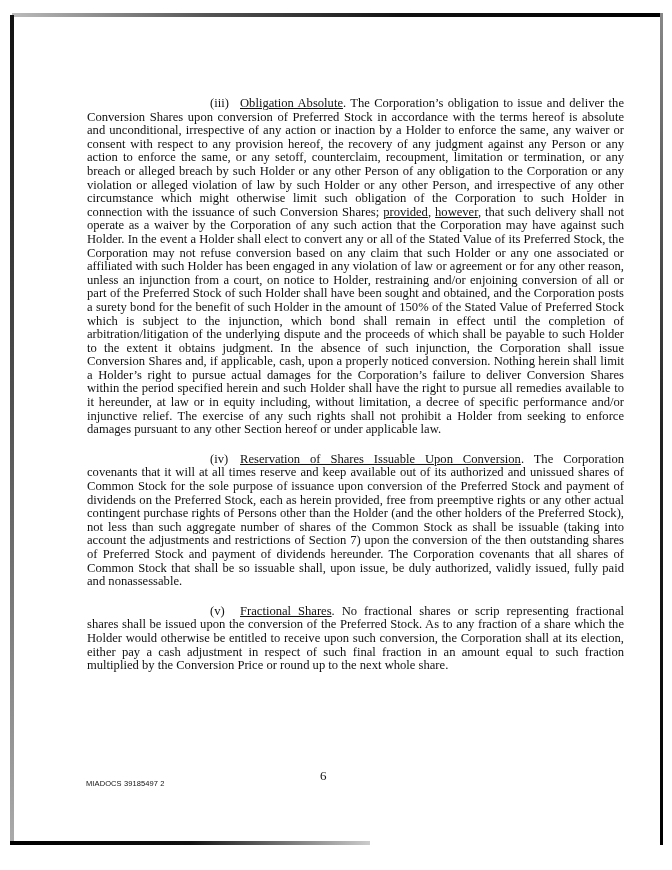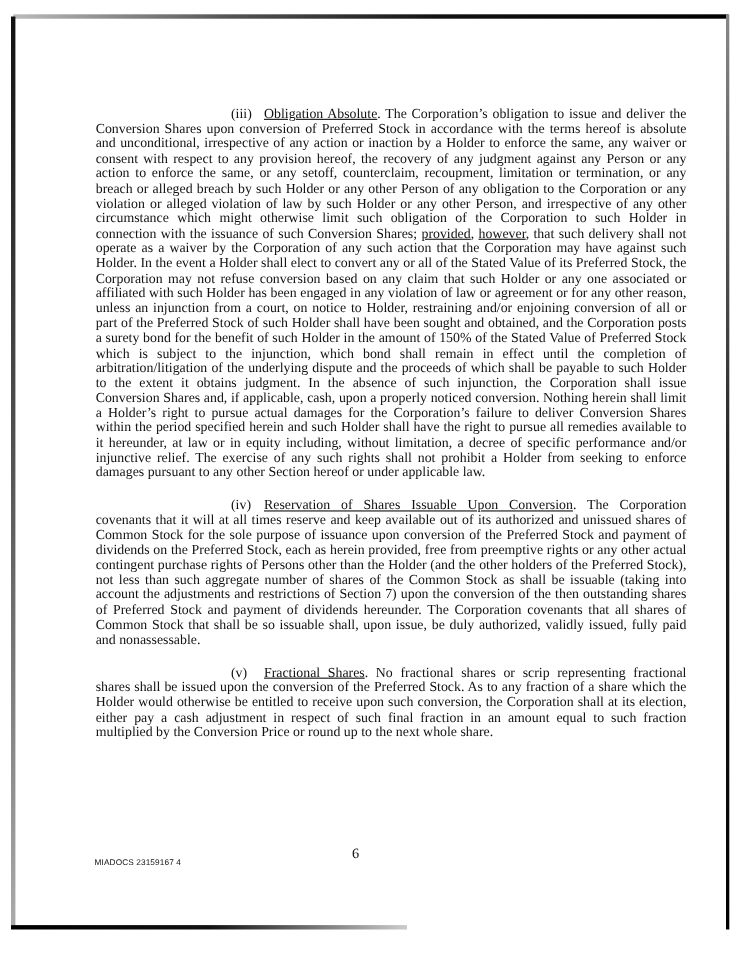--- a/index.html
+++ b/index.html
@@ -33,13 +33,13 @@
   </p>
   <p class="para">
     <span class="first"></span><span class="num">(iv)</span><span class="u">Reservation of Shares Issuable Upon Conversion</span><span>.  The Corporation covenants that it will at all times reserve and keep available out of its authorized and unissued shares of Common Stock for the sole purpose of issuance upon conversion of the Preferred Stock and payment of dividends on the Preferred Stock, each as herein provided, free from preemptive rights or any other actual contingent purchase rights of Persons other than the Holder (and the other holders of the Preferred Stock), not less than such aggregate number of shares of the Common Stock as shall be issuable (taking into account the adjustments and restrictions of Section 7) upon the conversion of the then outstanding shares of Preferred Stock and payment of dividends hereunder. The Corporation covenants that all shares of Common Stock that shall be so issuable shall, upon issue, be duly authorized, validly issued, fully paid and nonassessable.</span>
   </p>
   <p class="para">
     <span class="first"></span><span class="num">(v)</span><span class="u">Fractional Shares</span><span>. No fractional shares or scrip representing fractional shares shall be issued upon the conversion of the Preferred Stock. As to any fraction of a share which the Holder would otherwise be entitled to receive upon such conversion, the Corporation shall at its election, either pay a cash adjustment in respect of such final fraction in an amount equal to such fraction multiplied by the Conversion Price or round up to the next whole share.</span>
   </p>
 </div>
 
 <div class="page-num">6</div>
-<div class="footer-id">MIADOCS 23159167 4</div>
+<div class="footer-id">MIADOCS 39185497 2</div>
 
 </body></html>

